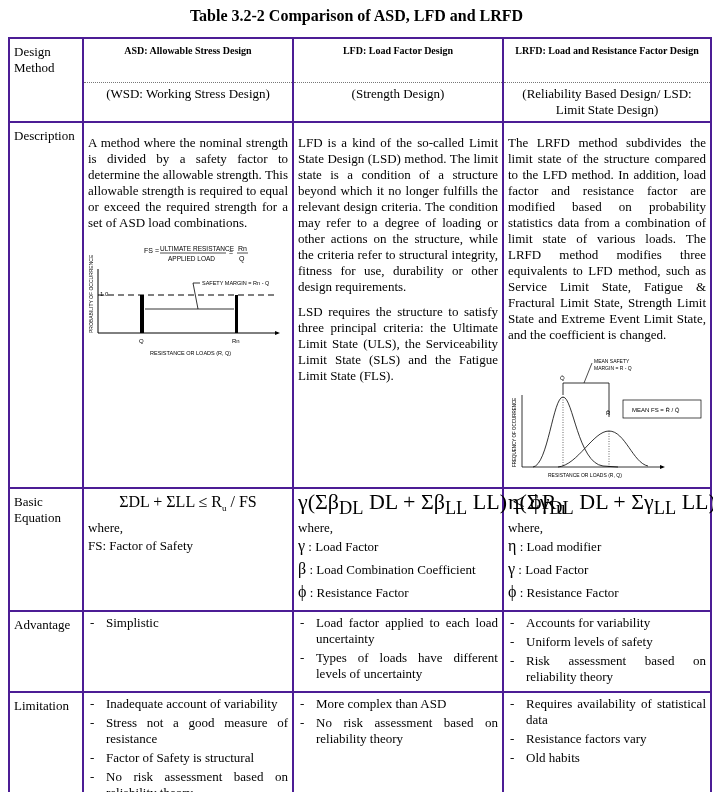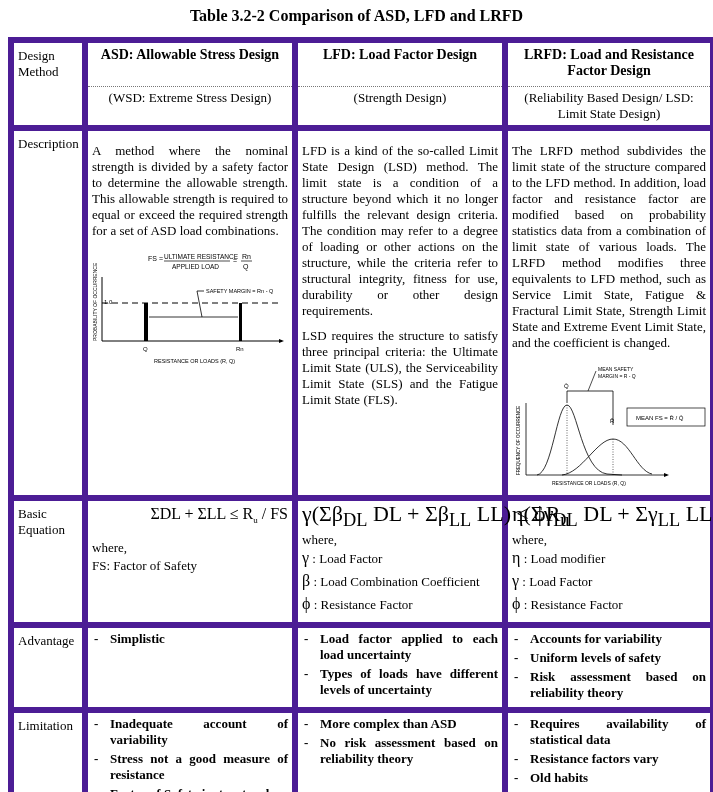--- a/index.html
+++ b/index.html
@@ -1,36 +1,36 @@
 <!DOCTYPE html>
 <html><head>
 <meta charset="utf-8">
 <style>
   html, body { margin: 0; padding: 0; background: #ffffff; }
   body { width: 713px; height: 792px; position: relative; font-family: "Liberation Serif", "DejaVu Serif", serif; color: #000; overflow: hidden; }
   .title { position: absolute; top: 7px; left: 0; width: 713px; text-align: center; font-weight: bold; font-size: 16px; }
   table { position: absolute; left: 8px; top: 37px; width: 702px; border-collapse: collapse; table-layout: fixed; font-size: 13px; line-height: 16px; }
-  td { border: 6px solid #4c1d95; vertical-align: top; padding: 3px 4px; }
+  td { border: 2px solid #4c1d95; vertical-align: top; padding: 3px 4px; }
   col.c0 { width: 74px; }
   col.c1 { width: 210px; }
   col.c2 { width: 210px; }
   col.c3 { width: 208px; }
-  .hdr { font-weight: bold; text-align: center; font-size: 14px; }
+  .hdr { font-weight: bold; text-align: center; font-size: 10px; }
   .hdr-top { border-bottom: 1px dotted #777; height: 36px; padding-top: 4px; }
   .hdr-bot { border-top: 1px dotted #777; text-align: center; font-weight: normal; height: 28px; padding-top: 3px; }
   .rowlabel { padding-top: 5px; }
   .just { text-align: justify; }
   .just p { margin: 9px 0 4px 0; }
-  .eq { text-align: right; font-size: 16px; margin: 2px 0 12px 0; white-space: nowrap; }
+  .eq { text-align: center; font-size: 16px; margin: 2px 0 4px 0; white-space: nowrap; }
   .eq-left { text-align: left; font-size: 22px; margin: 2px 0 4px 0; white-space: nowrap; }
   .eq sub { font-size: 9px; }
   .sym { font-size: 16px; }
   .def { margin: 2px 0 6px 0; }
   ul.dash { list-style: none; margin: 0; padding: 0; }
-  ul.dash li { position: relative; padding-left: 18px; margin-bottom: 3px; text-align: justify; font-weight: bold; }
+  ul.dash li { position: relative; padding-left: 18px; margin-bottom: 3px; text-align: justify; }
   ul.dash li::before { content: "-"; position: absolute; left: 2px; }
   .fig { margin-top: 8px; }
 </style>
 </head>
 <body>
 
 <div class="title">Table 3.2-2 Comparison of ASD, LFD and LRFD</div>
 
 <table>
   <colgroup>
@@ -40,21 +40,21 @@
       <col class="c3">
     </colgroup>
   <tbody>
       <tr>
     <td rowspan="2" class="rowlabel">Design Method</td>
     <td class="hdr hdr-top">ASD: Allowable Stress Design</td>
     <td class="hdr hdr-top">LFD: Load Factor Design</td>
     <td class="hdr hdr-top">LRFD: Load and Resistance Factor Design</td>
   </tr>
   <tr>
-    <td class="hdr-bot">(WSD: Extreme Stress Design)</td>
+    <td class="hdr-bot">(WSD: Working Stress Design)</td>
     <td class="hdr-bot">(Strength Design)</td>
     <td class="hdr-bot">(Reliability Based Design/ LSD: Limit State Design)</td>
   </tr>
 
   <tr style="height:305px;">
     <td class="rowlabel">Description</td>
     <td class="just">
       <p>A method where the nominal strength is divided by a safety factor to determine the allowable strength. This allowable strength is required to equal or exceed the required strength for a set of ASD load combinations.</p>
       <svg class="fig" width="200" height="115" viewBox="0 0 200 115" style="font-family:'Liberation Sans',sans-serif;">
         <text x="56" y="10" font-size="7">FS =</text>

